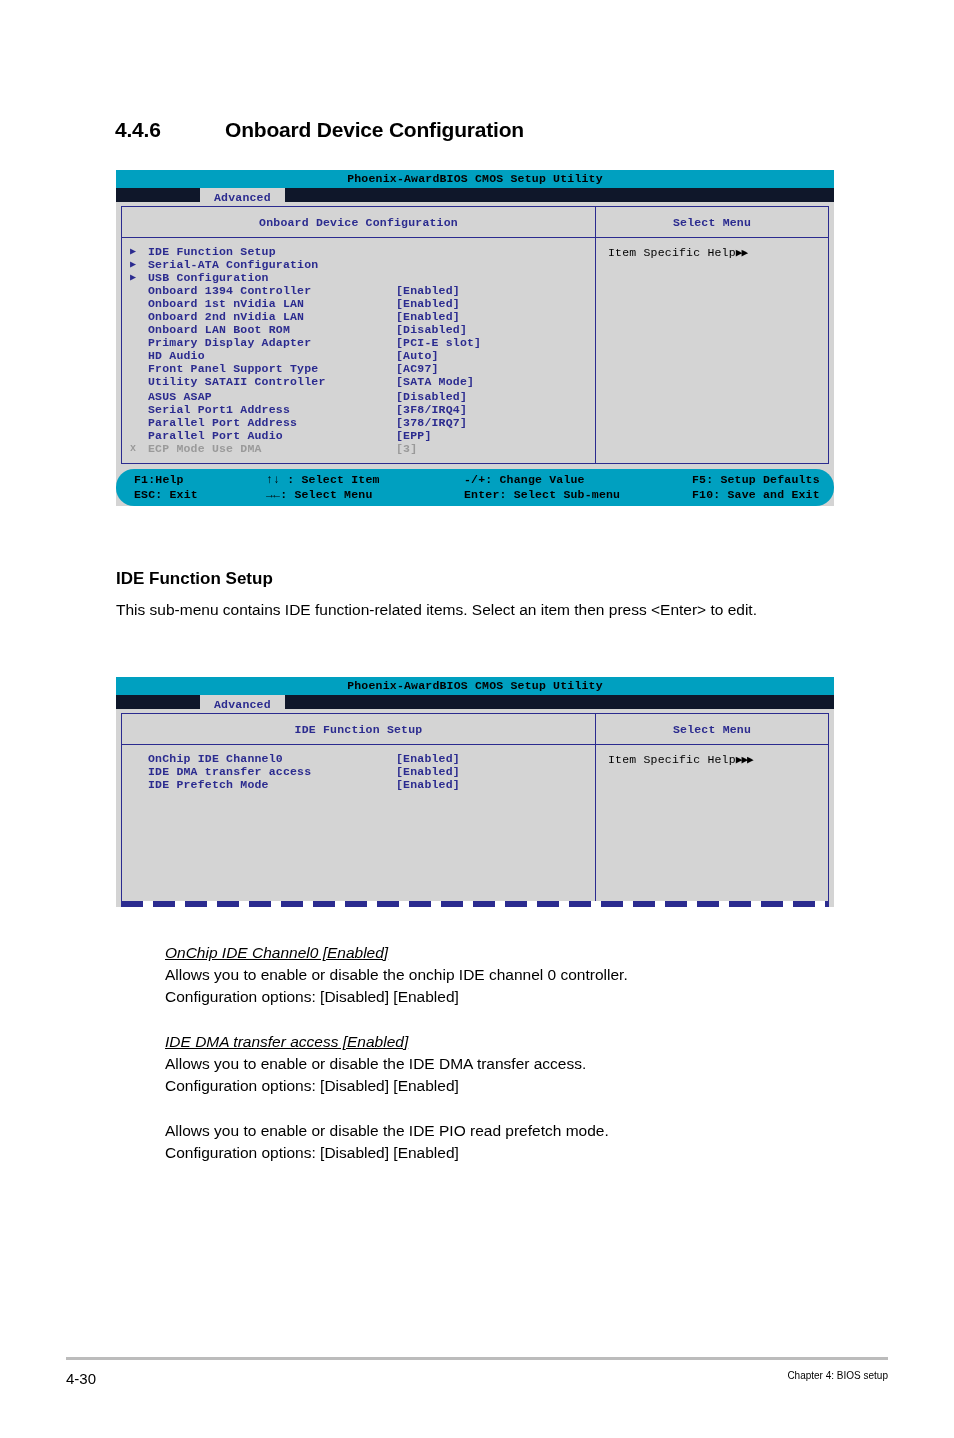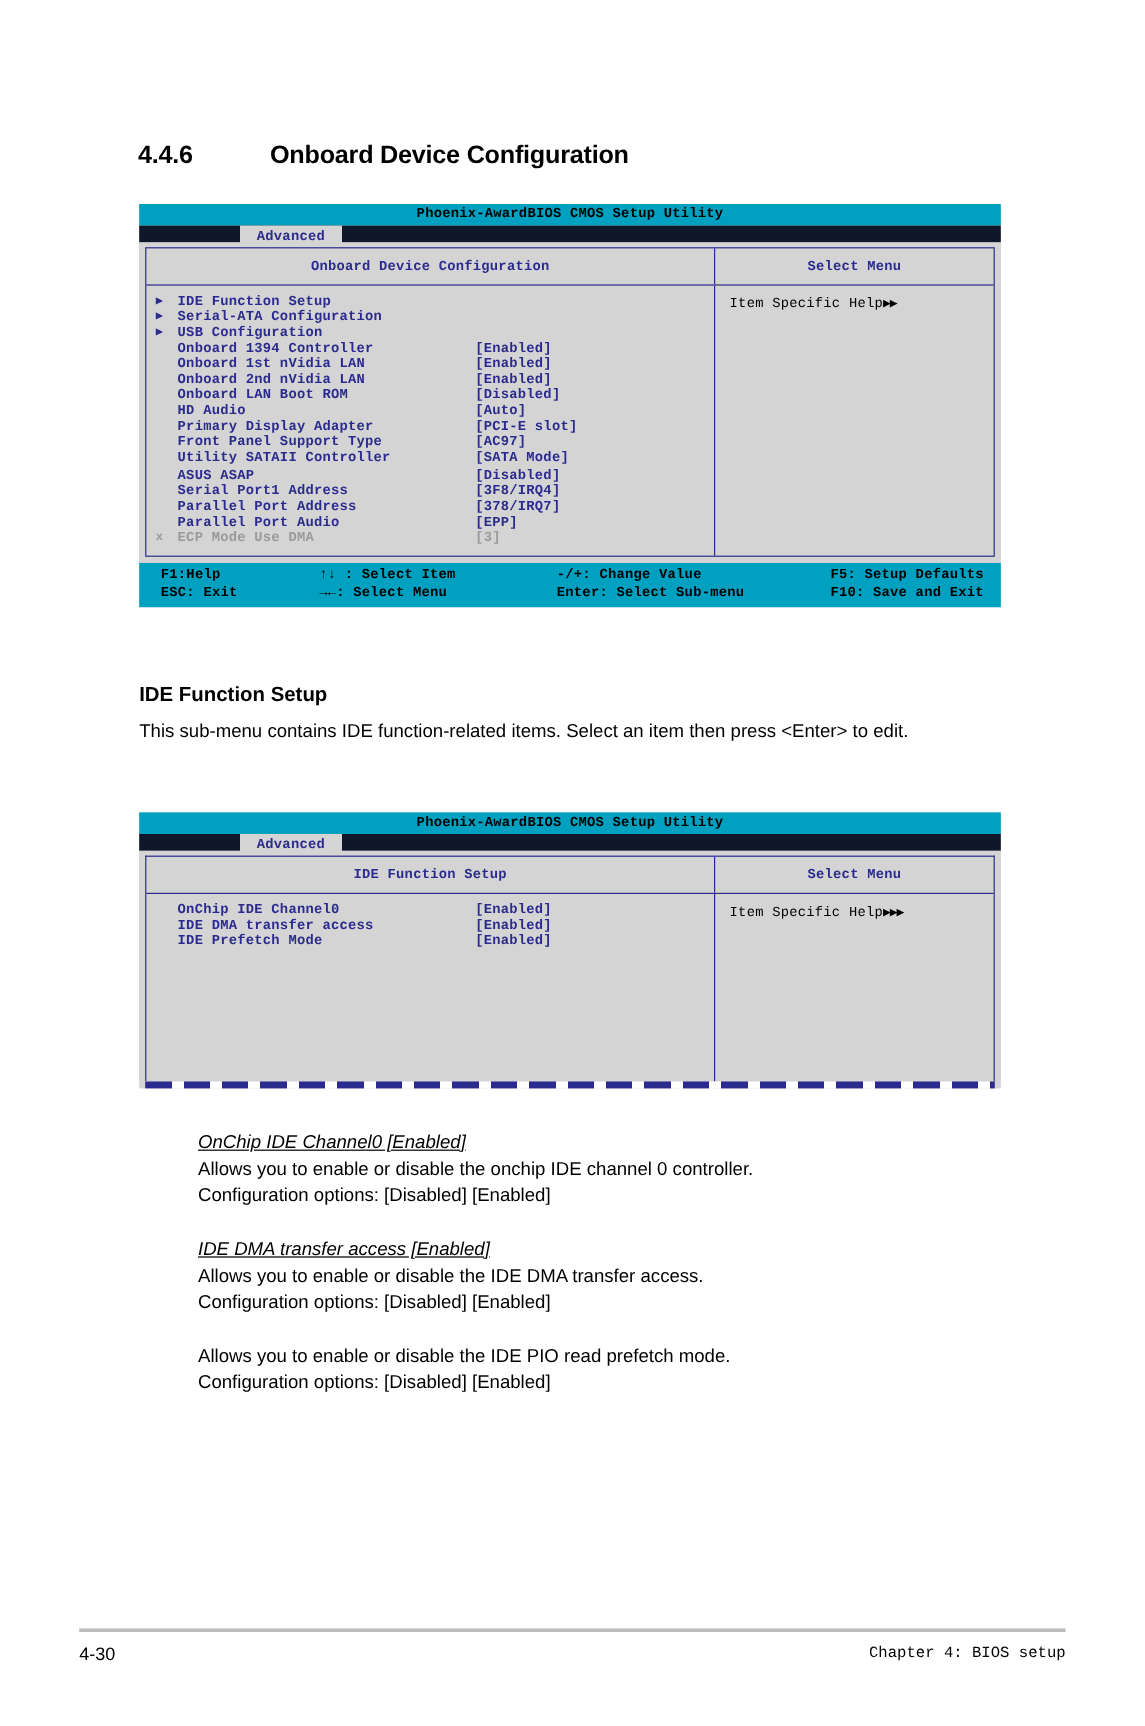--- a/index.html
+++ b/index.html
@@ -157,20 +157,21 @@
   .spacer-2 { height: 2px; }
 
   
   .bios-legend {
     background: #00a0c0;
     color: #000000;
     font-size: 11.5px;
     font-weight: bold;
     letter-spacing: 0.2px;
     padding: 3px 0 4px 0;
+    border-radius: 18px;
   }
   .legend-row {
     display: flex;
     line-height: 15px;
     white-space: nowrap;
   }
   .legend-row .c1 { flex: 0 0 132px; padding-left: 18px; }
   .legend-row .c2 { flex: 0 0 198px; }
   .legend-row .c3 { flex: 0 0 228px; }
   .legend-row .c4 { flex: 1; }
@@ -214,22 +215,21 @@
   .foot-left {
     position: absolute;
     left: 66px;
     top: 1370px;
     font-size: 15px;
   }
   .foot-right {
     position: absolute;
     right: 66px;
     top: 1370px;
-    font-size: 13px;
-    font-family: Liberation Mono, monospace;
+    font-size: 10px;
   }
 </style>
 </head>
 <body>
 
 <div class="page-heading">
   <span class="num">4.4.6</span><span>Onboard Device Configuration</span>
 </div>
 
 <div class="bios" id="bios1" style="top:170px;">
@@ -275,27 +275,27 @@
               <span class="label">Onboard 2nd nVidia LAN</span>
               <span class="value">[Enabled]</span>
             </div>
             <div class="row">
               <span class="marker"></span>
               <span class="label">Onboard LAN Boot ROM</span>
               <span class="value">[Disabled]</span>
             </div>
             <div class="row">
               <span class="marker"></span>
+              <span class="label">Primary Display Adapter</span>
+              <span class="value">[PCI-E slot]</span>
+            </div>
+            <div class="row">
+              <span class="marker"></span>
               <span class="label">HD Audio</span>
               <span class="value">[Auto]</span>
-            </div>
-            <div class="row">
-              <span class="marker"></span>
-              <span class="label">Primary Display Adapter</span>
-              <span class="value">[PCI-E slot]</span>
             </div>
             <div class="row">
               <span class="marker"></span>
               <span class="label">Front Panel Support Type</span>
               <span class="value">[AC97]</span>
             </div>
             <div class="row">
               <span class="marker"></span>
               <span class="label">Utility SATAII Controller</span>
               <span class="value">[SATA Mode]</span>

